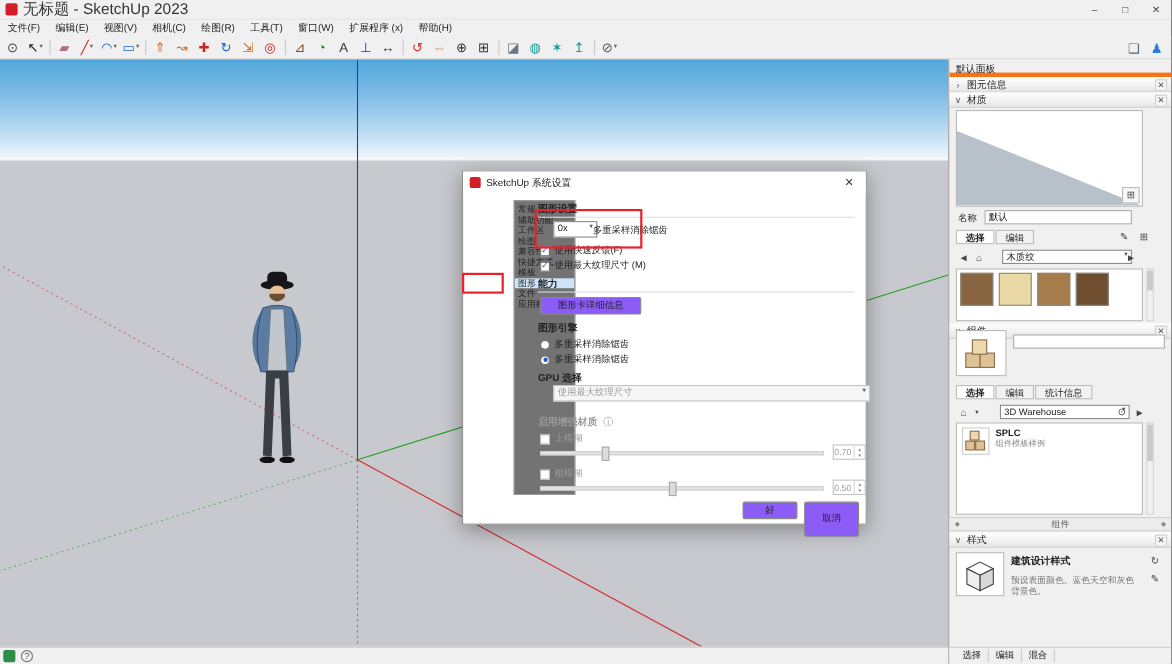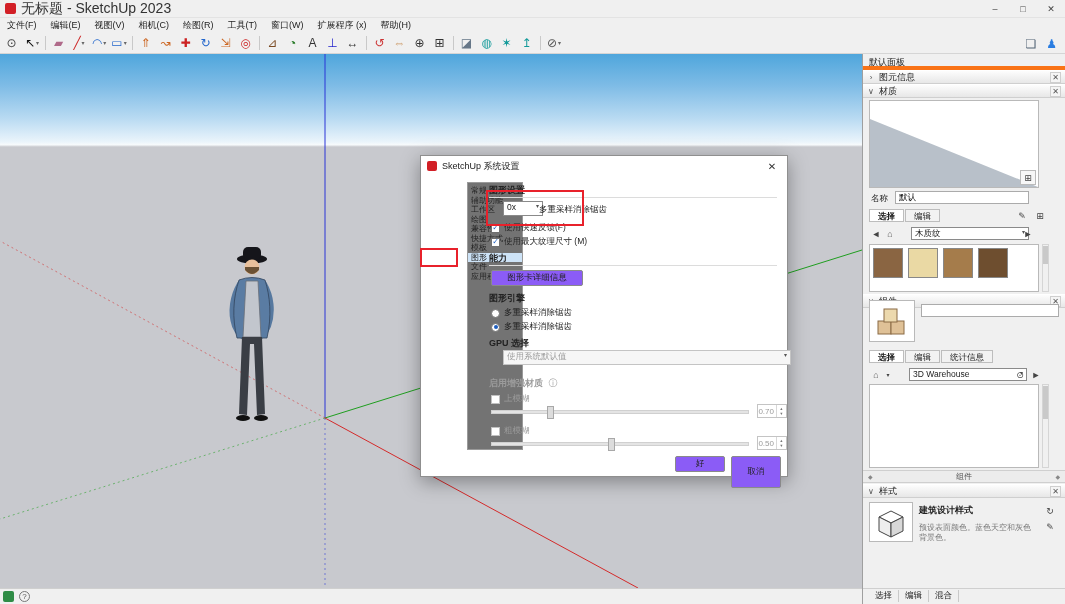--- a/index.html
+++ b/index.html
@@ -373,21 +373,21 @@
       <span class="circ"></span>
       <span>多重采样消除锯齿</span>
     </div>
     <div class="radio sel" style="left:70px;top:165px;">
       <span class="circ"></span>
       <span>多重采样消除锯齿</span>
     </div>
 
     <div class="dlg-h" style="left:68px;top:181px;">GPU 选择</div>
     <div class="dd disabled" style="left:70px;top:194px;width:288px;height:15px;">
-      <span>使用系统默认值</span>
+      <span>使用最大纹理尺寸</span>
       <span class="ddcaret">▾</span>
     </div>
 
     <div class="dlg-h gray" style="left:68px;top:221px;">
       <span>启用增强材质</span>
       <span style="font-weight:normal;margin-left:3px;">ⓘ</span>
     </div>
 
     <div class="cb gray" style="left:70px;top:237px;">
       <span class="box"></span>
@@ -489,20 +489,36 @@
     <span class="mini-icon" style="left:6px;top:314px;">⌂</span>
     <span class="mini-icon" style="left:18px;top:314px;font-size:6px;">▾</span>
     <div class="dd" style="left:34px;top:314px;width:118px;height:13px;">
       <span>3D Warehouse</span>
       <span class="ddcaret">▾</span>
     </div>
     <span class="mini-icon" style="left:150px;top:314px;">⊙</span>
     <span class="mini-icon" style="left:166px;top:314px;">►</span>
     <div class="panelbox" style="left:6px;top:330px;width:170px;height:84px;">
 
+        <div class="comp-item">
+          <span>
+            <svg width="26" height="26" viewBox="0 0 26 26">
+              <rect x="1" y="1" width="24" height="24" fill="#fff" stroke="#ccc"></rect>
+              <g stroke="#8a6a45" fill="#dfc197">
+                <rect x="4" y="13" width="8" height="8"></rect>
+                <rect x="13" y="13" width="8" height="8"></rect>
+                <rect x="8" y="4" width="8" height="8" fill="#ecd9ae"></rect>
+              </g>
+            </svg>
+          </span>
+          <span class="comp-text">
+            <span class="comp-title">SPLC</span>
+            <span class="comp-sub">组件模板样例</span>
+          </span>
+        </div>
 
       </div>
     <div class="scroll" style="left:179px;top:330px;height:84px;">
         <span class="thumb"></span>
       </div>
     <div class="comp-footer">
       <span style="font-size:6px;color:#888;">◆</span>
       <span>组件</span>
       <span style="font-size:6px;color:#888;">◆</span>
     </div>

